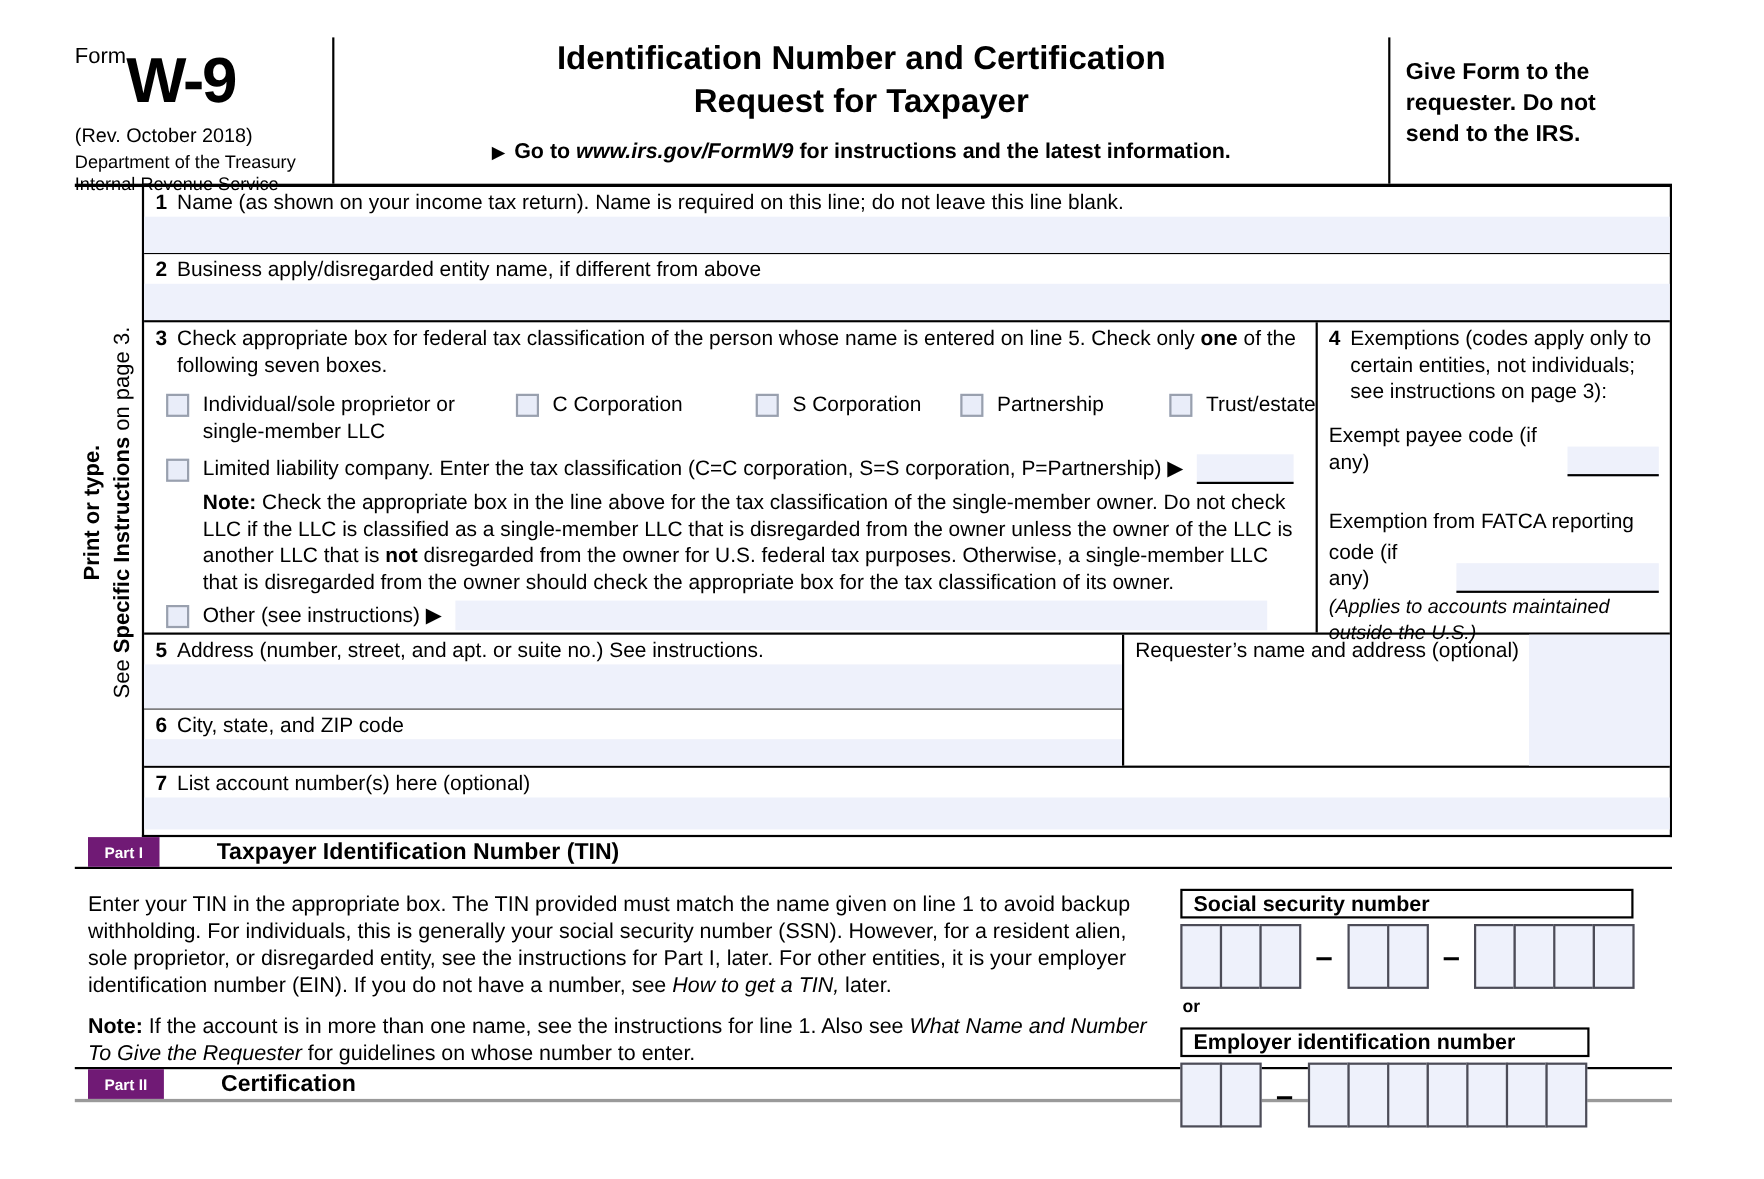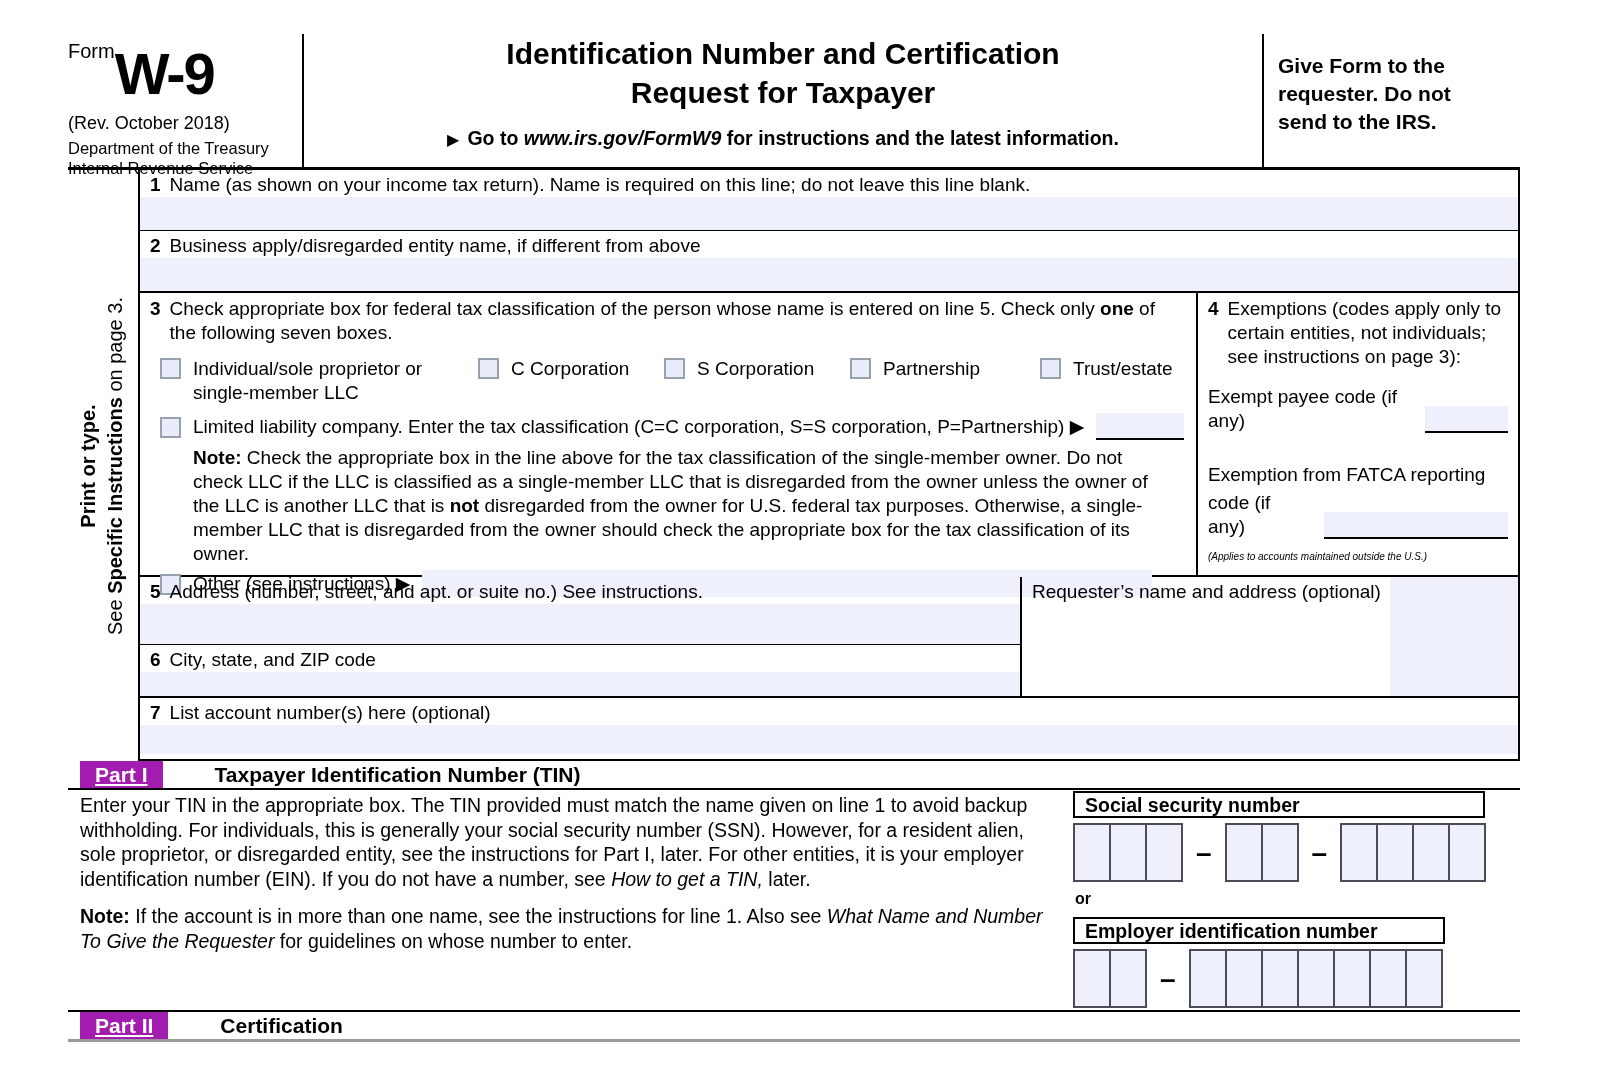--- a/index.html
+++ b/index.html
@@ -41,57 +41,57 @@
   .fnum { font-weight:bold; margin-right:9px; flex:none; }
   .strip { background:var(--input-bg); }
   .row1 { border-bottom:1px solid #000; } .row1 .strip { height:33px; }
   .row2 { border-bottom:2px solid #000; } .row2 .strip { height:33px; }
 
   .row3 { display:flex; height:284px; border-bottom:2px solid #000; }
   .col3 { flex:1; border-right:2px solid #000; display:flex; flex-direction:column; padding-top:4px; }
   .col3 .flabel3 { display:flex; padding:0 14px 0 10px; }
   .optrow { display:flex; margin:12px 0 0 20px; align-items:flex-start; }
   .opt { display:flex; gap:12px; align-items:flex-start; }
-  .opt1 { width:318px; } .opt2 { width:186px; } .opt3 { width:186px; } .opt4 { width:190px; }
+  .opt1 { width:318px; } .opt2 { width:218px; } .opt3 { width:186px; } .opt4 { width:190px; }
   .cb { width:21px; height:21px; background:var(--cb-bg); border:2px solid #99a0ae; flex:none; margin-top:1px; }
   .llcrow { display:flex; gap:12px; margin:8px 0 0 20px; align-items:center; }
   .llc-blank { width:88px; height:27px; background:var(--input-bg); border-bottom:2px solid #000; flex:none; }
   .note { margin:6px 20px 0 53px; }
   .otherrow { display:flex; gap:12px; margin:4px 44px 0 20px; align-items:center; }
   .other-blank { flex:1; height:27px; background:var(--input-bg); }
 
   .col4 { width:320px; display:flex; flex-direction:column; padding:4px 10px 6px 10px; }
   .col4 .flabel4 { display:flex; }
   .exempt-line { display:flex; align-items:flex-end; margin-top:16px; }
   .blank-s { width:88px; height:27px; background:var(--input-bg); border-bottom:2px solid #000; margin-left:auto; }
   .fatca { margin-top:30px; }
   .fatca-line2 { display:flex; align-items:flex-end; margin-top:4px; }
   .blank-m { width:185px; height:27px; background:var(--input-bg); border-bottom:2px solid #000; margin-left:12px; }
-  .applies { margin-top:auto; font-style:italic; font-size:10px; }
+  .applies { margin-top:auto; font-style:italic; font-size:18px; }
 
   .row56 { display:flex; height:121px; border-bottom:2px solid #000; }
   .left56 { flex:1; display:flex; flex-direction:column; }
   .r5 { border-bottom:1px solid #000; } .r5 .strip { height:40px; }
   .r6 { flex:1; display:flex; flex-direction:column; } .r6 .strip { flex:1; }
   .req { width:498px; border-left:2px solid #000; display:flex; flex-direction:row; }
   .req-label { padding:3px 8px 0 10px; height:30px; }
   .req-input { flex:1; background:var(--input-bg); margin-left:1px; }
 
   .row7 { display:flex; flex-direction:column; height:56px; }
   .row7 .strip { flex:1; }
 
   
   .band { display:flex; align-items:stretch; height:29px; border-bottom:2px solid #000; }
-  .badge { background:#a21caf; color:#fff; font-weight:bold; font-size:21px;
-           display:flex; align-items:center; padding:0 15px; margin-left:12px;text-decoration:underline; }
+  .badge { background:#701a75; color:#fff; font-weight:bold; font-size:14px;
+           display:flex; align-items:center; padding:0 15px; margin-left:12px; }
   .btitle { font-weight:bold; font-size:21px; display:flex; align-items:center; margin-left:52px;text-align:center; }
   .band2 { border-top:2px solid #000; height:32px; border-bottom:3px solid #9a9a9a; margin-top:0; }
 
   
-  .tin { display:flex; height:220px; padding:1px 0 0 12px; }
+  .tin { display:flex; height:180px; padding:18px 0 0 12px; }
   .tin-left { width:975px; font-size:19.5px; line-height:24.5px; }
   .tin-left p { margin-top:2px; }
   .tin-left .note2 { margin-top:13px; }
   .it { font-style:italic; } .bd { font-weight:bold; }
   .tin-right { margin-left:auto; width:447px; display:flex; flex-direction:column; }
   .numbox { border:2px solid #000; font-weight:bold; font-size:19.5px; padding:1px 0 0 10px; height:27px; }
   .numbox.ssn { width:412px; } .numbox.ein { width:372px; }
   .cells-row { display:flex; align-items:center; margin-top:5px; }
   .cellgroup { display:flex; }
   .cell { width:38px; height:59px; background:var(--input-bg); border:2px solid #4c4c57; margin-left:-2px; }

